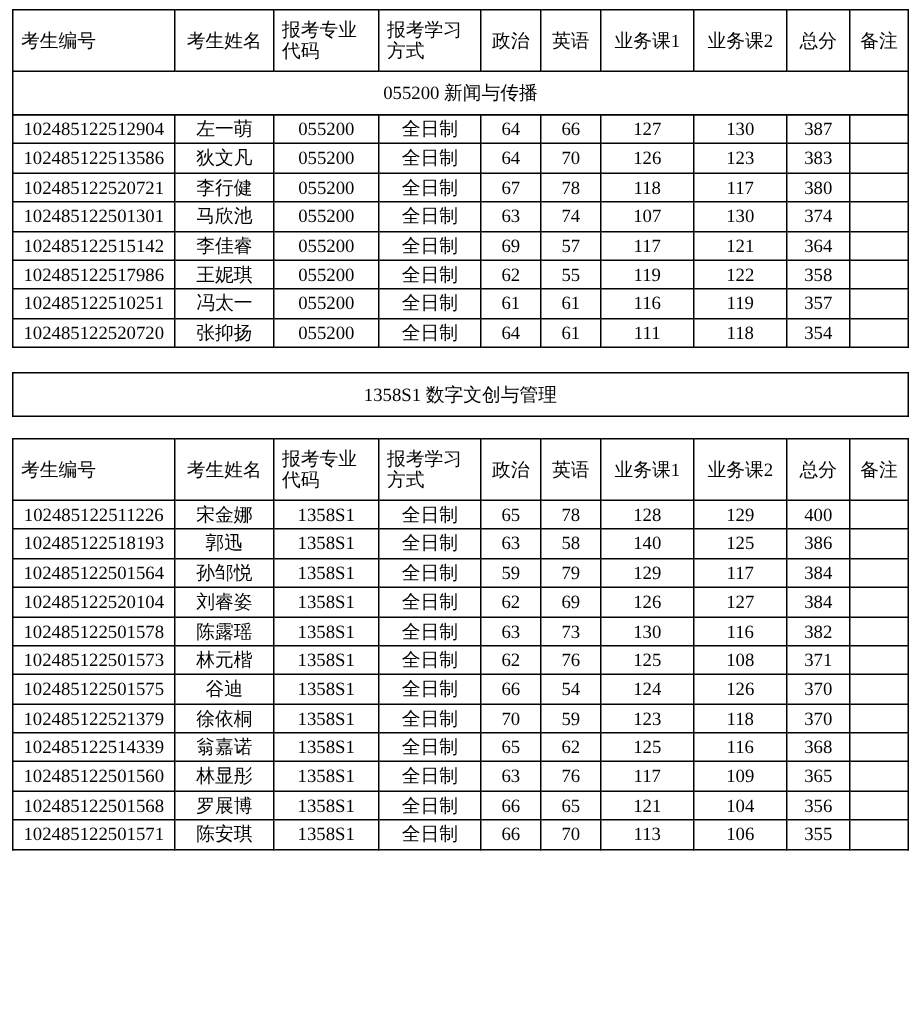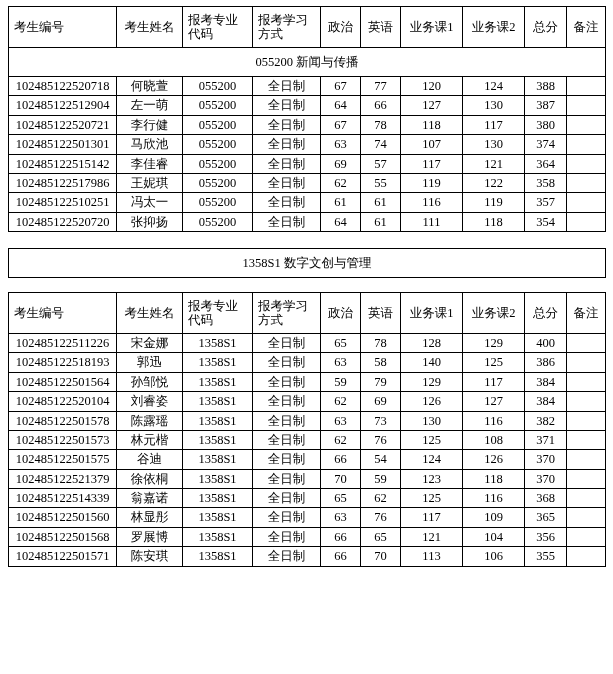--- a/index.html
+++ b/index.html
@@ -117,41 +117,41 @@
         <col class="col-mode">
       <col class="col-politic">
         <col class="col-english">
         <col class="col-pro1">
         <col class="col-pro2">
       <col class="col-total">
         <col class="col-remark">
     </colgroup>
     <tbody id="block1-body">
         <tr>
-          <td class="idcell">102485122520718</td>
-          <td>何晓萱</td>
-          <td class="idcell">055200</td>
-          <td class="idcell">全日制</td>
-          <td>67</td>
-          <td>77</td>
-          <td>120</td>
-          <td>124</td>
-          <td>388</td>
-          <td></td>
-        </tr>
-        <tr>
           <td class="idcell">102485122512904</td>
           <td>左一萌</td>
           <td class="idcell">055200</td>
           <td class="idcell">全日制</td>
           <td>64</td>
           <td>66</td>
           <td>127</td>
           <td>130</td>
           <td>387</td>
+          <td></td>
+        </tr>
+        <tr>
+          <td class="idcell">102485122513586</td>
+          <td>狄文凡</td>
+          <td class="idcell">055200</td>
+          <td class="idcell">全日制</td>
+          <td>64</td>
+          <td>70</td>
+          <td>126</td>
+          <td>123</td>
+          <td>383</td>
           <td></td>
         </tr>
         <tr>
           <td class="idcell">102485122520721</td>
           <td>李行健</td>
           <td class="idcell">055200</td>
           <td class="idcell">全日制</td>
           <td>67</td>
           <td>78</td>
           <td>118</td>

